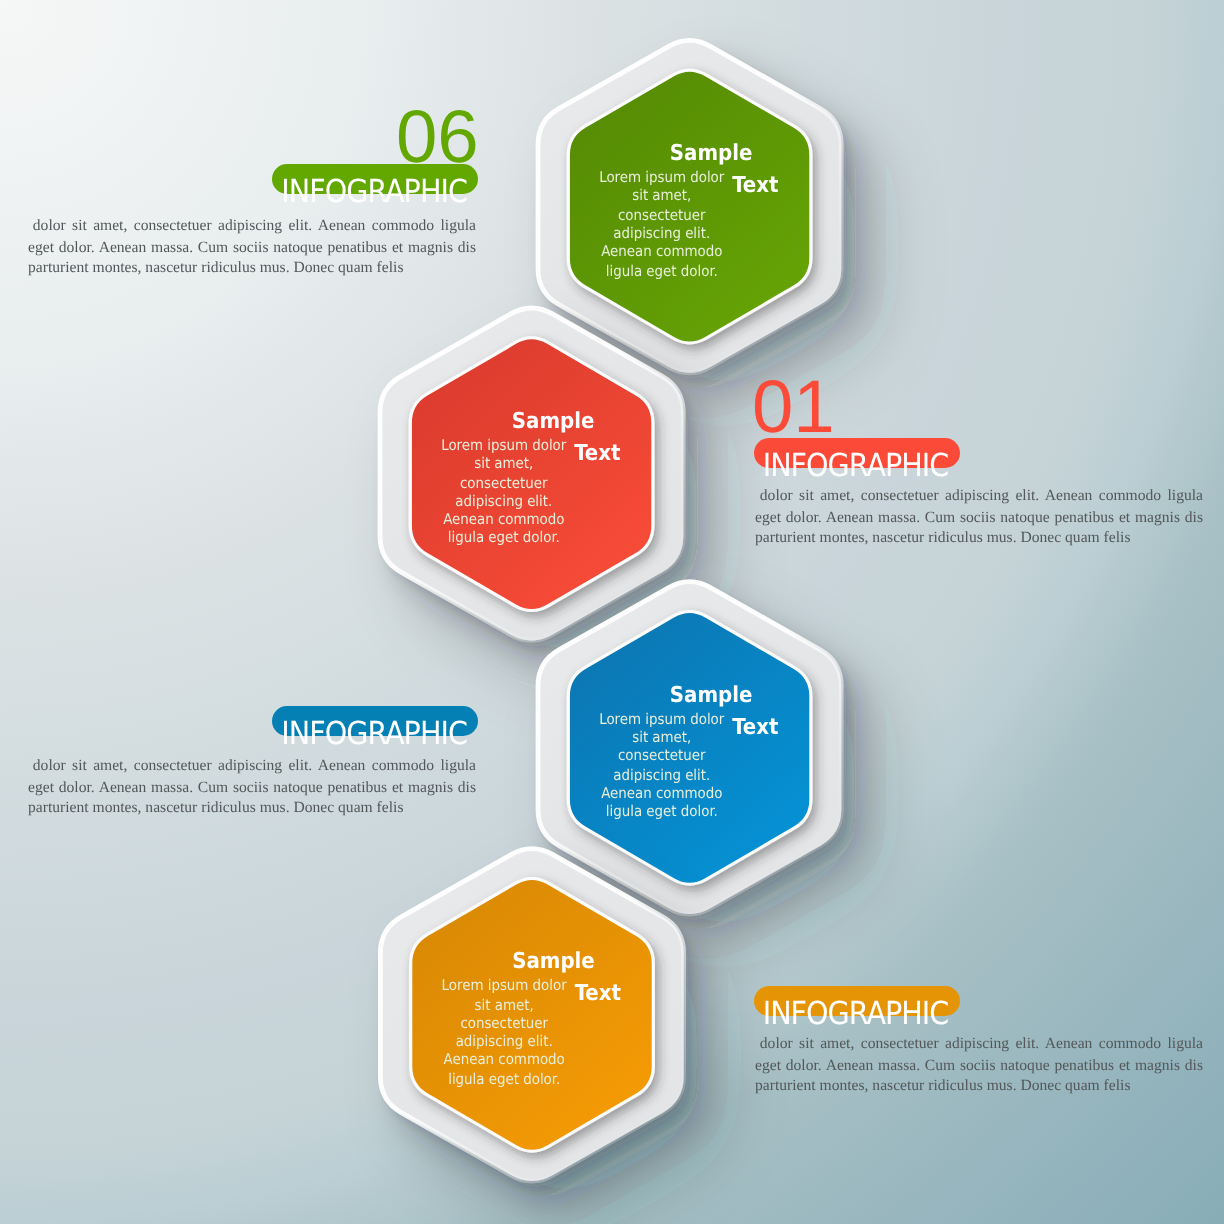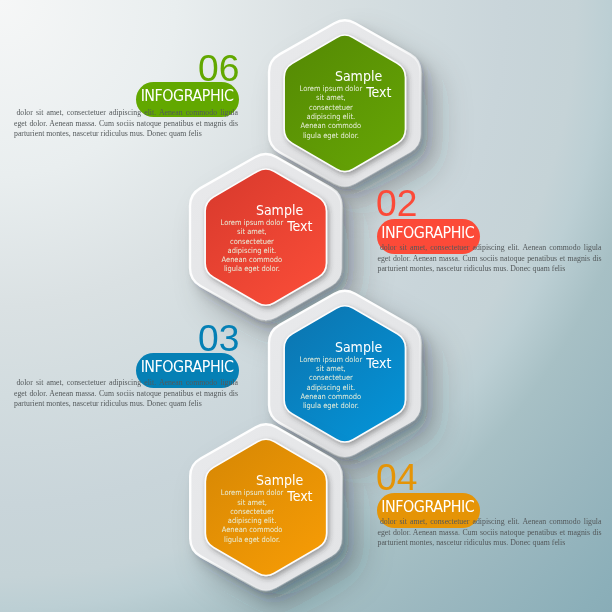--- a/index.html
+++ b/index.html
@@ -11,32 +11,32 @@
     background:radial-gradient(circle 880px at 0px 0px,
       #f6f7f7 0%, #e9eeef 20%, #dae1e3 34.8%, #d2dcdf 45%,
       #c9d5da 57.3%, #c5d3d7 65.5%, #bccfd4 69.2%, #a7c0c5 75.2%,
       #9ab7bf 85%, #8bafb9 95.8%, #87abb6 100%);}
   #hexlayer{position:absolute;left:0;top:0;width:612px;height:612px;}
   .txtlayer{position:absolute;left:0;top:0;width:612px;height:612px;
             transform:translateZ(0);backface-visibility:hidden;}
 
   
   .hexbody{position:absolute;}
-  .hb-head{position:absolute;color:#ffffff;font-weight:normal;
-           font-size:14px;line-height:11.4px;white-space:nowrap;text-align:center;}
+  .hb-head{position:absolute;color:#ffffff;font-weight:bold;
+           font-size:11px;line-height:11.4px;white-space:nowrap;text-align:center;}
   .hb-para{position:absolute;color:#e8efdb;text-align:center;
            font-size:7.45px;line-height:9.26px;}
 
   
   .cap-num{position:absolute;font-weight:normal;line-height:1;
            font-family:"Liberation Sans",sans-serif;font-stretch:normal;
            font-size:37.2px;white-space:nowrap;
            transform-origin:left top;}
   .cap-pill{position:absolute;border-radius:999px;color:#fff;
-            height:35px;}
+            height:15px;}
   .cap-pill span{position:absolute;left:0;top:0;width:100%;
                  text-align:center;font-size:15.9px;line-height:28.4px;letter-spacing:-0.48px;text-indent:-0.48px;}
   .cap-para{position:absolute;color:#53585a;
             font-size:7.8px;line-height:10.3px;text-align:justify;
             text-indent:2.4px;font-family:Liberation Serif, serif;}
 </style>
 </head>
 <body>
 
 <div id="stage">
@@ -148,39 +148,37 @@
       <div class="cap-num" style="left: 198px; top: 50.4px; color: rgb(98, 168, 0); transform: scaleX(1);">06</div>
       <div class="cap-pill" style="left: 135.8px; top: 82.2px; width: 103px; background: rgb(98, 168, 0);">
         <span>INFOGRAPHIC</span>
       </div>
       <div class="cap-para" style="left: 14px; top: 108.4px; width: 224px;">dolor sit amet, consectetuer adipiscing elit. Aenean commodo ligula eget dolor. Aenean massa. Cum sociis natoque penatibus et magnis dis parturient montes, nascetur ridiculus mus. Donec quam felis</div>
       <div class="hexbody" style="left: 205.8px; top: 169.1px; width: 120px; height: 136px;">
         <div class="hb-para" style="left: 14.2px; top: 48.9px; width: 63.8px;">Lorem ipsum dolor sit amet, consectetuer adipiscing elit. Aenean commodo ligula eget dolor.</div>
         <div class="hb-head" style="left: 50.1px; top: 36px;">Sample</div>
         <div class="hb-head" style="left: 81.35px; top: 51.8px;">Text</div>
       </div>
-      <div class="cap-num" style="left: 376px; top: 185.3px; color: rgb(252, 74, 56); transform: scaleX(1);">02</div>
+      <div class="cap-num" style="left: 376px; top: 185.3px; color: rgb(252, 74, 56); transform: scaleX(1);">01</div>
       <div class="cap-pill" style="left: 376.5px; top: 218.9px; width: 103px; background: rgb(252, 74, 56);">
         <span>INFOGRAPHIC</span>
       </div>
       <div class="cap-para" style="left: 377.5px; top: 243.4px; width: 224px;">dolor sit amet, consectetuer adipiscing elit. Aenean commodo ligula eget dolor. Aenean massa. Cum sociis natoque penatibus et magnis dis parturient montes, nascetur ridiculus mus. Donec quam felis</div>
       <div class="hexbody" style="left: 284.8px; top: 305.9px; width: 120px; height: 136px;">
         <div class="hb-para" style="left: 14.2px; top: 48.9px; width: 63.8px;">Lorem ipsum dolor sit amet, consectetuer adipiscing elit. Aenean commodo ligula eget dolor.</div>
         <div class="hb-head" style="left: 50.1px; top: 36px;">Sample</div>
         <div class="hb-head" style="left: 81.35px; top: 51.8px;">Text</div>
       </div>
-      <div class="cap-num" style="left: 198px; top: 320.4px; color: rgb(5, 128, 181); transform: scaleX(1);">03</div>
       <div class="cap-pill" style="left: 135.8px; top: 353px; width: 103px; background: rgb(5, 128, 181);">
         <span>INFOGRAPHIC</span>
       </div>
       <div class="cap-para" style="left: 14px; top: 378.4px; width: 224px;">dolor sit amet, consectetuer adipiscing elit. Aenean commodo ligula eget dolor. Aenean massa. Cum sociis natoque penatibus et magnis dis parturient montes, nascetur ridiculus mus. Donec quam felis</div>
       <div class="hexbody" style="left: 206px; top: 439.4px; width: 120px; height: 136px;">
         <div class="hb-para" style="left: 14.2px; top: 48.9px; width: 63.8px;">Lorem ipsum dolor sit amet, consectetuer adipiscing elit. Aenean commodo ligula eget dolor.</div>
         <div class="hb-head" style="left: 50.1px; top: 36px;">Sample</div>
         <div class="hb-head" style="left: 81.35px; top: 51.8px;">Text</div>
       </div>
-      <div class="cap-num" style="left: 376px; top: 459.3px; color: rgb(229, 148, 6); transform: scaleX(1);">04</div>
       <div class="cap-pill" style="left: 376.5px; top: 492.9px; width: 103px; background: rgb(229, 148, 6);">
         <span>INFOGRAPHIC</span>
       </div>
       <div class="cap-para" style="left: 377.5px; top: 517.4px; width: 224px;">dolor sit amet, consectetuer adipiscing elit. Aenean commodo ligula eget dolor. Aenean massa. Cum sociis natoque penatibus et magnis dis parturient montes, nascetur ridiculus mus. Donec quam felis</div>
     </div>
 </div>
 
 </body></html>

